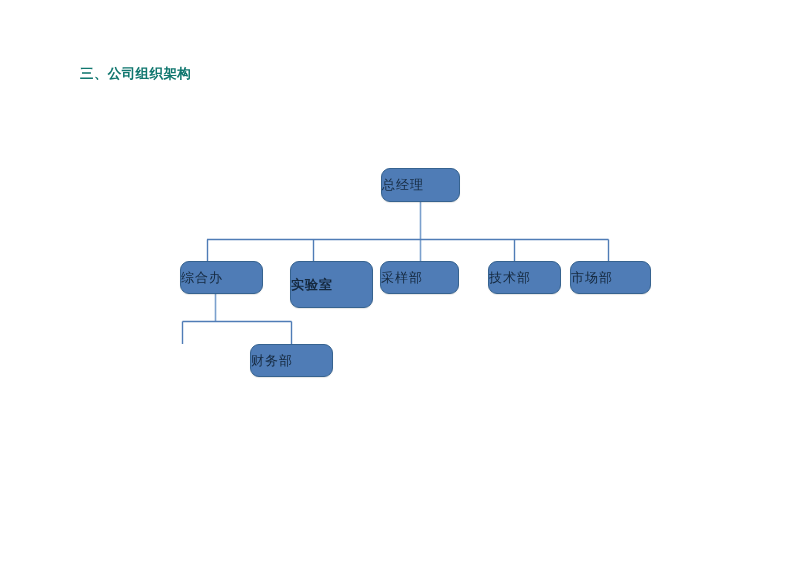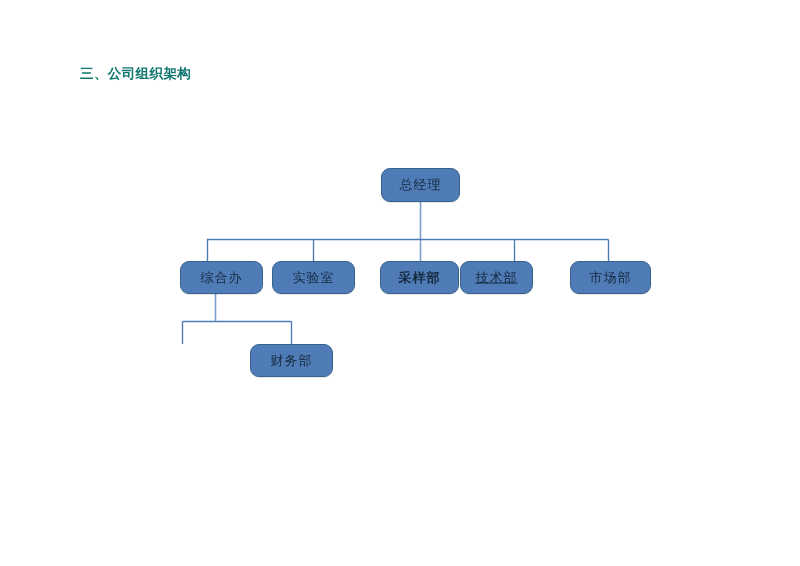--- a/index.html
+++ b/index.html
@@ -48,21 +48,20 @@
 
   
   .node {
     position: absolute;
     box-sizing: border-box;
     background: #4f7cb6;
     border: 1.4px solid #35628f;
     border-radius: 9px;
     display: flex;
     align-items: center;
-    justify-content: center;
     color: #15293f;
     font-size: 13px;
     font-weight: normal;
     letter-spacing: 1px;
     text-align: center;
     white-space: nowrap;
     box-shadow: 0 1px 1px rgba(0,0,0,0.10);
   }
 
   .node-label {
@@ -97,29 +96,29 @@
   </svg>
 
   <div class="node" style="left:381px; top:168px; width:79px; height:34px;">
     <span class="node-label">总经理</span>
   </div>
 
   <div class="node" style="left:174px; top:261px; width:83px; height:33px;margin-left:6px;">
     <span class="node-label">综合办</span>
   </div>
 
-  <div class="node" style="left:272px; top:261px; width:83px; height:33px;">
+  <div class="node" style="left:290px; top:261px; width:83px; height:47px;font-weight:bold;">
     <span class="node-label">实验室</span>
   </div>
 
-  <div class="node" style="left:380px; top:261px; width:79px; height:33px;font-weight:bold;">
+  <div class="node" style="left:380px; top:261px; width:79px; height:33px;">
     <span class="node-label">采样部</span>
   </div>
 
-  <div class="node" style="left:460px; top:261px; width:73px; height:33px;text-decoration:underline;">
+  <div class="node" style="left:488px; top:261px; width:73px; height:33px;">
     <span class="node-label">技术部</span>
   </div>
 
   <div class="node" style="left:570px; top:261px; width:81px; height:33px;">
     <span class="node-label">市场部</span>
   </div>
 
 
   <div class="node" style="left:250px; top:344px; width:83px; height:33px;">
     <span class="node-label">财务部</span>

